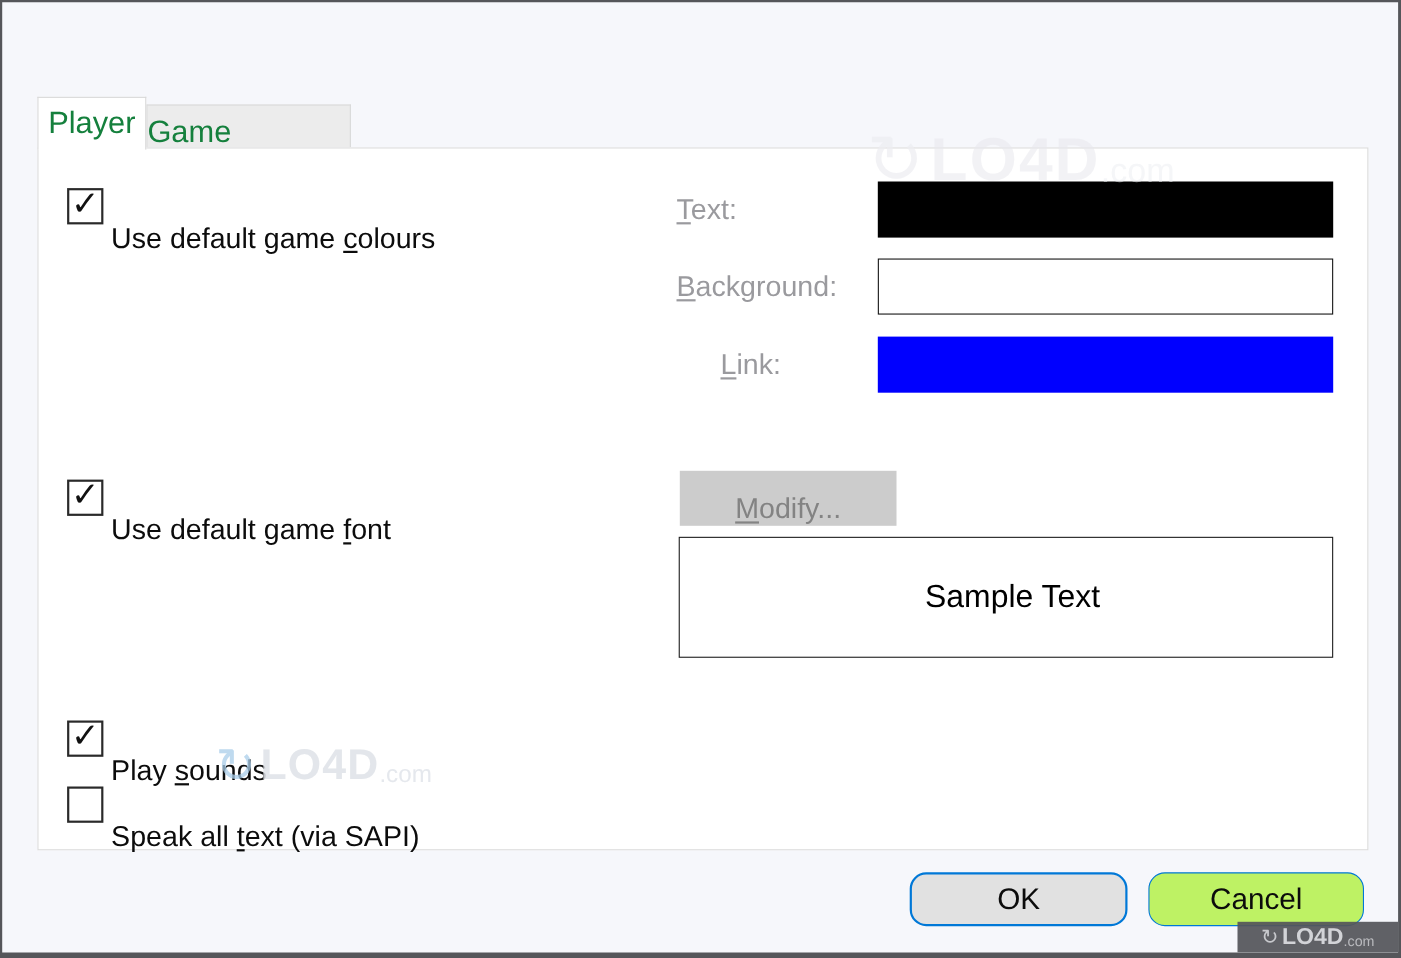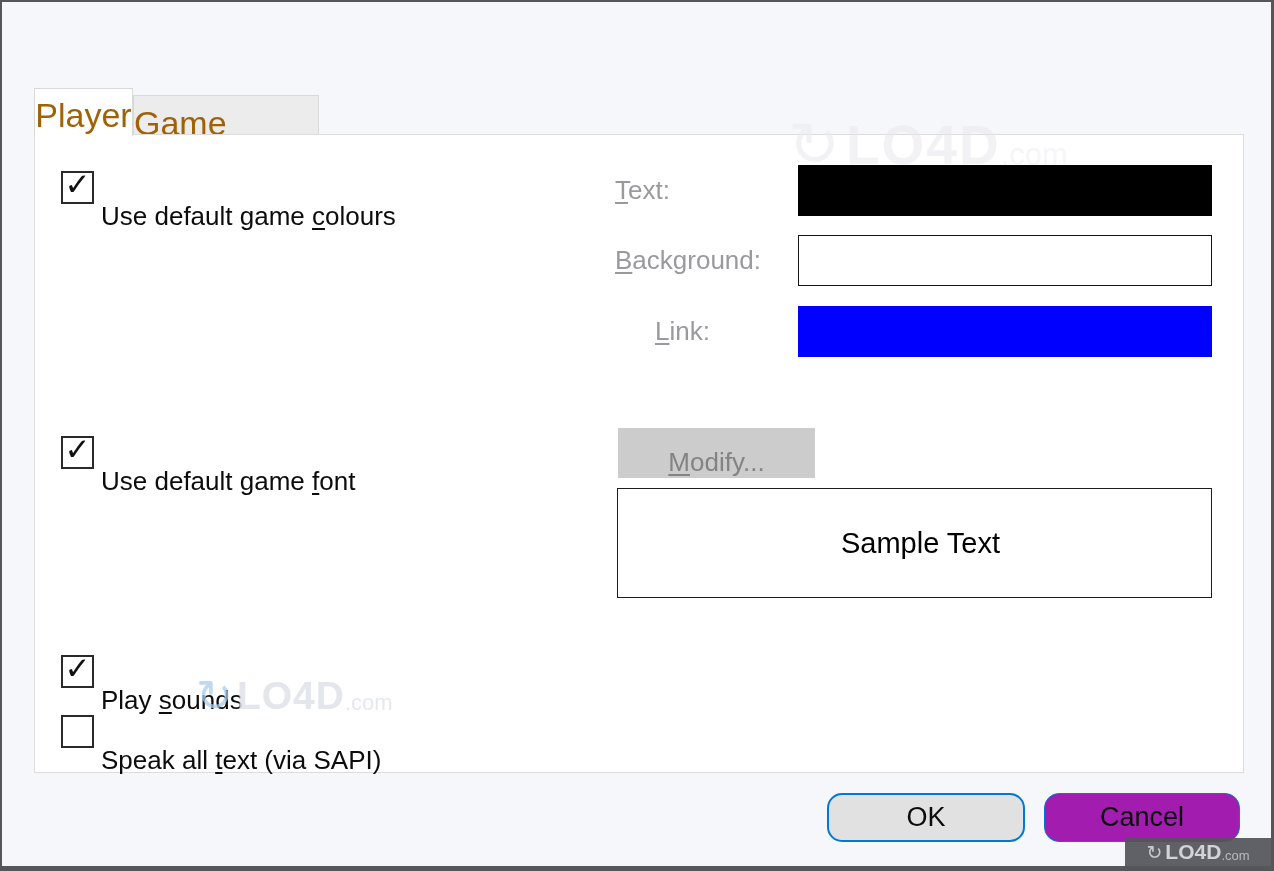--- a/index.html
+++ b/index.html
@@ -5,35 +5,35 @@
   html,body{margin:0;padding:0;background:#d8d8d8;}
   .window{
     position:relative;width:1274px;height:871px;box-sizing:border-box;
     border:solid #55565a;border-width:2px 3px 5px 2px;
     background:#f6f7fb;overflow:hidden;
     font-family:"Liberation Sans", sans-serif;
   }
   .titlebar{position:absolute;left:0;top:0;right:0;height:58px;background:#ffffff;border-bottom:1px solid #ebebef;}
   .title{position:absolute;left:8px;top:10px;font-size:30px;color:#141414;}
   .close-btn{position:absolute;right:16px;top:6px;width:50px;height:46px;display:flex;align-items:center;justify-content:center;font-size:28px;font-weight:300;color:#1b1b1b;cursor:pointer;}
-  .tab{position:absolute;box-sizing:border-box;display:flex;align-items:flex-start;justify-content:center;font-size:34px;color:#a16207;cursor:pointer;}
+  .tab{position:absolute;box-sizing:border-box;display:flex;align-items:flex-start;justify-content:center;font-size:28px;color:#15803d;cursor:pointer;}
   .tab-active{left:32px;top:86px;width:99px;height:48px;background:#ffffff;border:1px solid #d9d9d9;border-bottom:none;z-index:3;padding-top:7px;}
   .tab-inactive{left:131px;top:93px;width:186px;height:39px;background:#ececec;border:1px solid #d9d9d9;border-bottom:none;z-index:1;padding-top:8px;}
   .panel{position:absolute;left:32px;top:132px;width:1208px;height:637px;background:#ffffff;border:1px solid #dcdcdc;box-sizing:content-box;z-index:2;}
   .cb{position:absolute;width:33px;height:33px;box-sizing:border-box;border:2px solid #2a2a2a;background:#ffffff;display:flex;align-items:center;justify-content:center;cursor:pointer;}
   .cb span{font-size:31px;line-height:1;color:#111;margin-top:-6px;}
   .cb-label{position:absolute;font-size:26px;line-height:1;color:#0c0c0c;white-space:nowrap;cursor:default;margin-top:28px;}
   .field-label{position:absolute;left:580px;font-size:26px;line-height:1;color:#9a9a9e;white-space:nowrap;}
   .swatch{position:absolute;left:763px;width:414px;height:51px;box-sizing:border-box;}
   .modify-btn{position:absolute;left:583px;top:293px;width:197px;height:50px;background:#cccccc;color:#838383;font-size:26px;display:flex;align-items:flex-end;justify-content:center;cursor:default;}
   .sample-box{position:absolute;left:582px;top:353px;width:595px;height:110px;box-sizing:border-box;background:#ffffff;border:1px solid #1d1d1d;display:flex;align-items:center;justify-content:center;}
   .sample-text{font-size:29px;color:#000;margin-left:12px;}
   .btn{position:absolute;top:791px;height:49px;box-sizing:border-box;display:flex;align-items:center;justify-content:center;font-size:27px;color:#0c0c0c;cursor:pointer;border-radius:15px;}
   .btn-ok{left:825px;width:198px;background:#e1e1e1;border:2px solid #0078d7;}
-  .btn-cancel{left:1042px;width:196px;background:#a21caf;border:1px solid #0078d7;}
+  .btn-cancel{left:1042px;width:196px;background:#bef264;border:1px solid #0078d7;}
   u{text-decoration:underline;text-underline-offset:3px;}
   
   .wm{position:absolute;display:flex;align-items:center;pointer-events:none;white-space:nowrap;}
   .wm-top{left:786px;top:106px;z-index:4;}
   .wm-top .wm-icon{font-size:62px;color:rgba(236,237,241,0.70);margin-right:6px;}
   .wm-top .wm-name{font-size:55px;font-weight:bold;letter-spacing:2px;color:rgba(231,232,237,0.55);}
   .wm-top .wm-tld{font-size:31px;color:rgba(236,237,241,0.50);align-self:flex-end;margin-bottom:8px;}
   .wm-mid{left:194px;top:668px;z-index:4;}
   .wm-mid .wm-icon{font-size:44px;color:rgba(170,205,233,0.75);margin-right:4px;}
   .wm-mid .wm-name{font-size:39px;font-weight:bold;letter-spacing:1px;color:rgba(222,226,232,0.85);}

